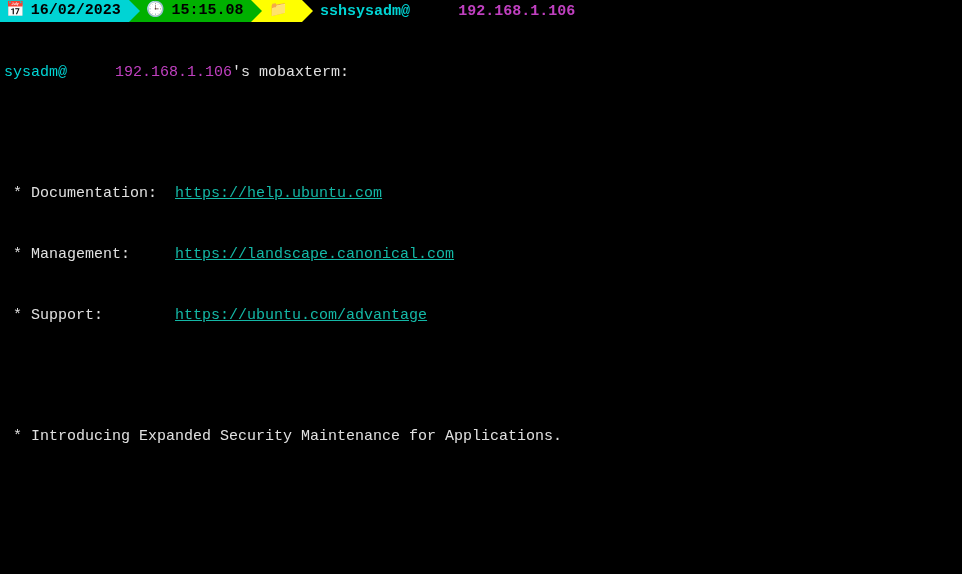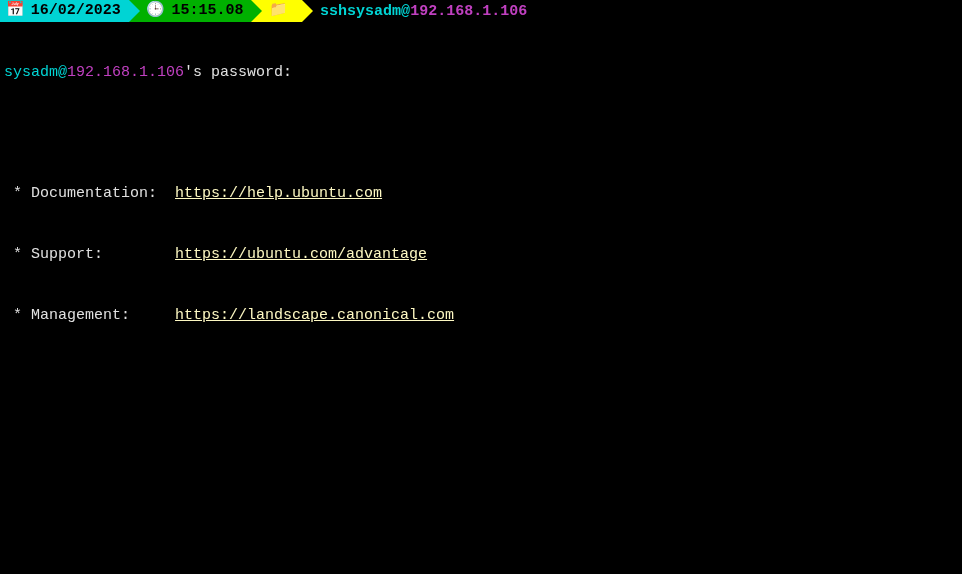--- a/index.html
+++ b/index.html
@@ -80,22 +80,22 @@
     .seg-cmd {
       padding: 0 0 0 18px;
       display: flex;
       align-items: flex-end;
       height: 100%;
     }
     .icon-cal, .icon-clock, .icon-folder { margin-right: 6px; }
     .content { padding: 0 4px; white-space: pre; }
     .line { min-height: 20px; }
     .cyan { color: #00d4d4; }
-    .magenta { color: #c040c0; }
-    .underline { text-decoration: underline; color: #fef9c3; }
+    .magenta { color: #c040c0; padding-left: 48px; }
+    .underline { text-decoration: underline; color: #14b8a6; }
   </style>
 </head>
 <body>
 
 <div class="terminal">
   <div class="header">
     <div class="seg-date">
       <span class="icon-cal">📅</span>
       <span>16/02/2023</span>
     </div>
@@ -107,26 +107,27 @@
       <span class="icon-folder">📁</span>
     </div>
     <div class="seg-cmd">
       <span class="cyan">ssh </span>
       <span class="cyan">sysadm@</span>
       <span class="magenta">192.168.1.106</span>
     </div>
   </div>
 
   <div class="content">
-    <div class="line"><span class="cyan">sysadm@</span><span class="magenta">192.168.1.106</span><span>'s password:</span></div>
+    <div class="line"><span class="cyan">sysadm@</span><span class="magenta">192.168.1.106</span><span>'s mobaxterm:</span></div>
     <div class="line"> </div>
     <div class="line"><span> * Documentation:  </span><span class="underline">https://help.ubuntu.com</span></div>
+    <div class="line"><span> * Management:     </span><span class="underline">https://landscape.canonical.com</span></div>
     <div class="line"><span> * Support:        </span><span class="underline">https://ubuntu.com/advantage</span></div>
-    <div class="line"><span> * Management:     </span><span class="underline">https://landscape.canonical.com</span></div>
     <div class="line"> </div>
+    <div class="line"> * Introducing Expanded Security Maintenance for Applications.</div>
     
     
     
     
     
     
     
     
     
     

